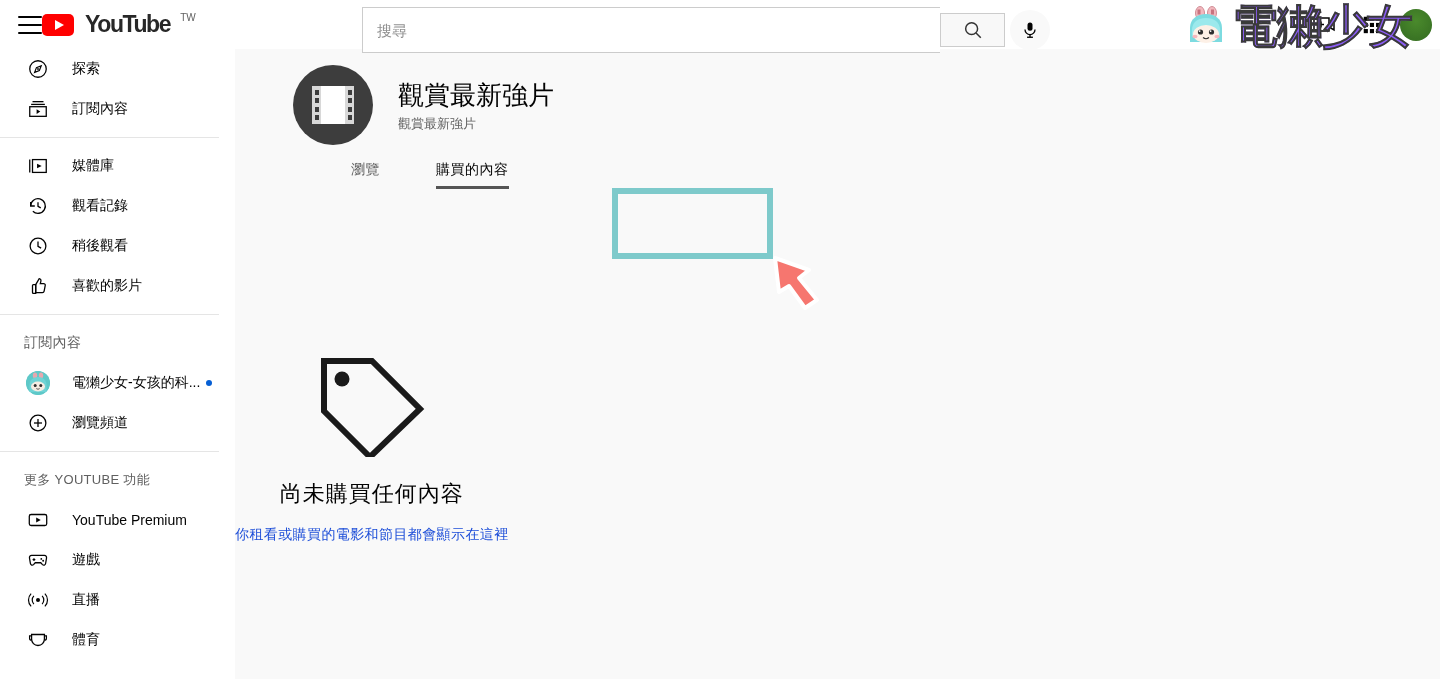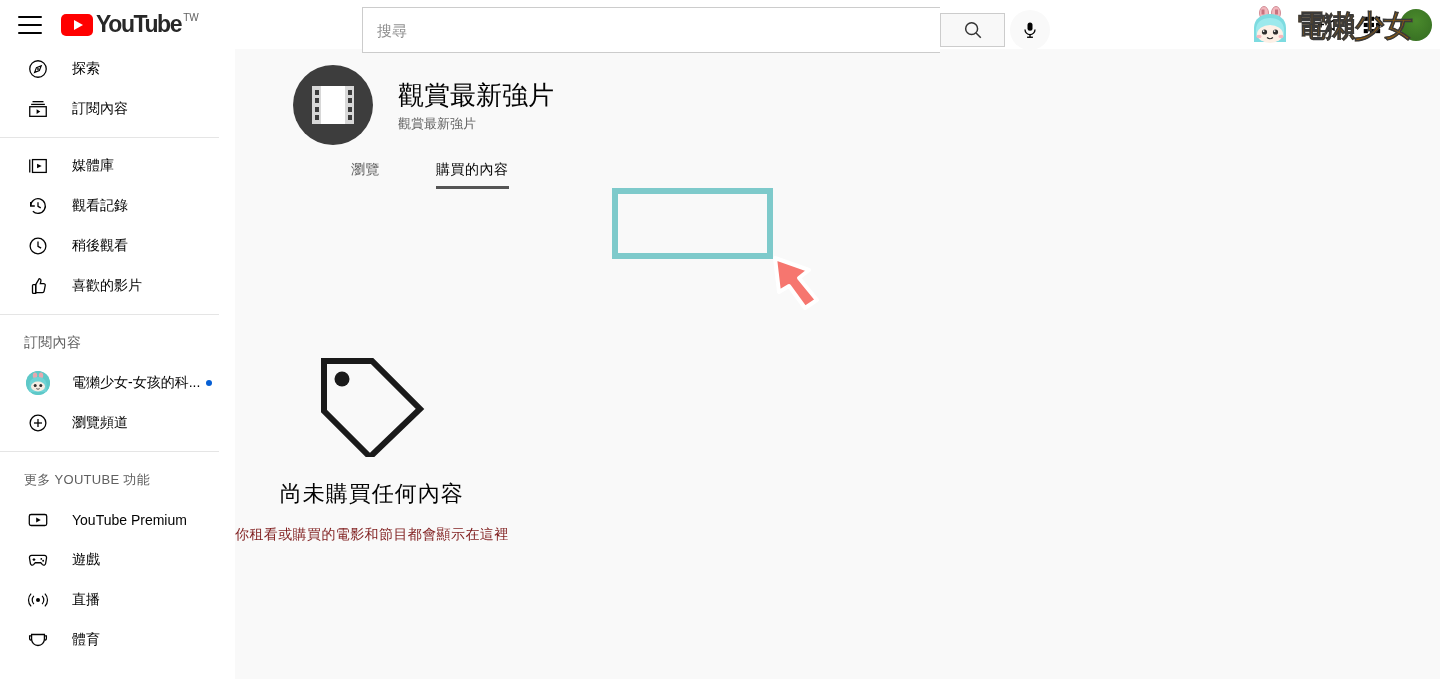--- a/index.html
+++ b/index.html
@@ -19,22 +19,22 @@
     display:flex; align-items:center;
   }
   .hamburger {
     width:24px; height:18px; margin-left:18px;
     display:flex; flex-direction:column; justify-content:space-between;
     cursor:pointer;
   }
   .hamburger span { display:block; height:2px; width:24px; background:#030303; border-radius:1px; }
 
   .yt-logo {
-    display:flex; align-items:flex-start; margin-left:19px; cursor:pointer;
-    position:relative; height:28px;
+    display:flex; align-items:flex-start; cursor:pointer;
+    position:relative; height:28px;gap:8px;
   }
   .yt-play {
     width:32px; height:22px; background:#ff0000; border-radius:5px;
     display:flex; align-items:center; justify-content:center; margin-top:3px;
   }
   .yt-play::after {
     content:""; width:0; height:0;
     border-left:9px solid #fff;
     border-top:5.5px solid transparent;
     border-bottom:5.5px solid transparent;
@@ -91,21 +91,21 @@
   }
 
   
   .watermark {
     position:absolute; right:28px; top:4px; height:44px;
     display:flex; align-items:center; pointer-events:none; z-index:40;
   }
   .wm-mascot { width:46px; height:44px; position:relative; }
   .wm-text {
     font-family:"DejaVu Sans","Liberation Sans",sans-serif;
-    font-size:30px; font-weight:700; color:#a16207;
+    font-size:46px; font-weight:700; color:#8b5cf6;
     letter-spacing:-1px; line-height:44px;
     margin-left:2px;
     -webkit-text-stroke: 0.6px #3a3a3a;
   }
 
   
   .sidebar {
     position:absolute; top:49px; left:0; width:235px; height:630px;
     background:#fff; overflow:hidden; z-index:20;
   }
@@ -177,21 +177,21 @@
   .pointer-arrow { position:absolute; left:534px; top:199px; z-index:6; pointer-events:none; }
 
   
   .empty {
     position:absolute; left:0; top:8px; width:1205px; height:630px;
     display:flex; flex-direction:column; align-items:flex-start;
     justify-content:flex-start; padding-top:300px; pointer-events:none;
   }
   .empty-inner { display:flex; flex-direction:column; align-items:center; pointer-events:auto; }
   .empty-title { font-size:22px; color:#030303; margin-top:22px; letter-spacing:1px; }
-  .empty-sub { font-size:14px; color:#7f1d1d; margin-top:17px; letter-spacing:0.4px; }
+  .empty-sub { font-size:14px; color:#1d4ed8; margin-top:17px; letter-spacing:0.4px; }
 </style>
 </head>
 <body>
 
 <div id="app">
 
   <div class="topbar">
     <div class="hamburger">
       <span></span>
         <span></span>

